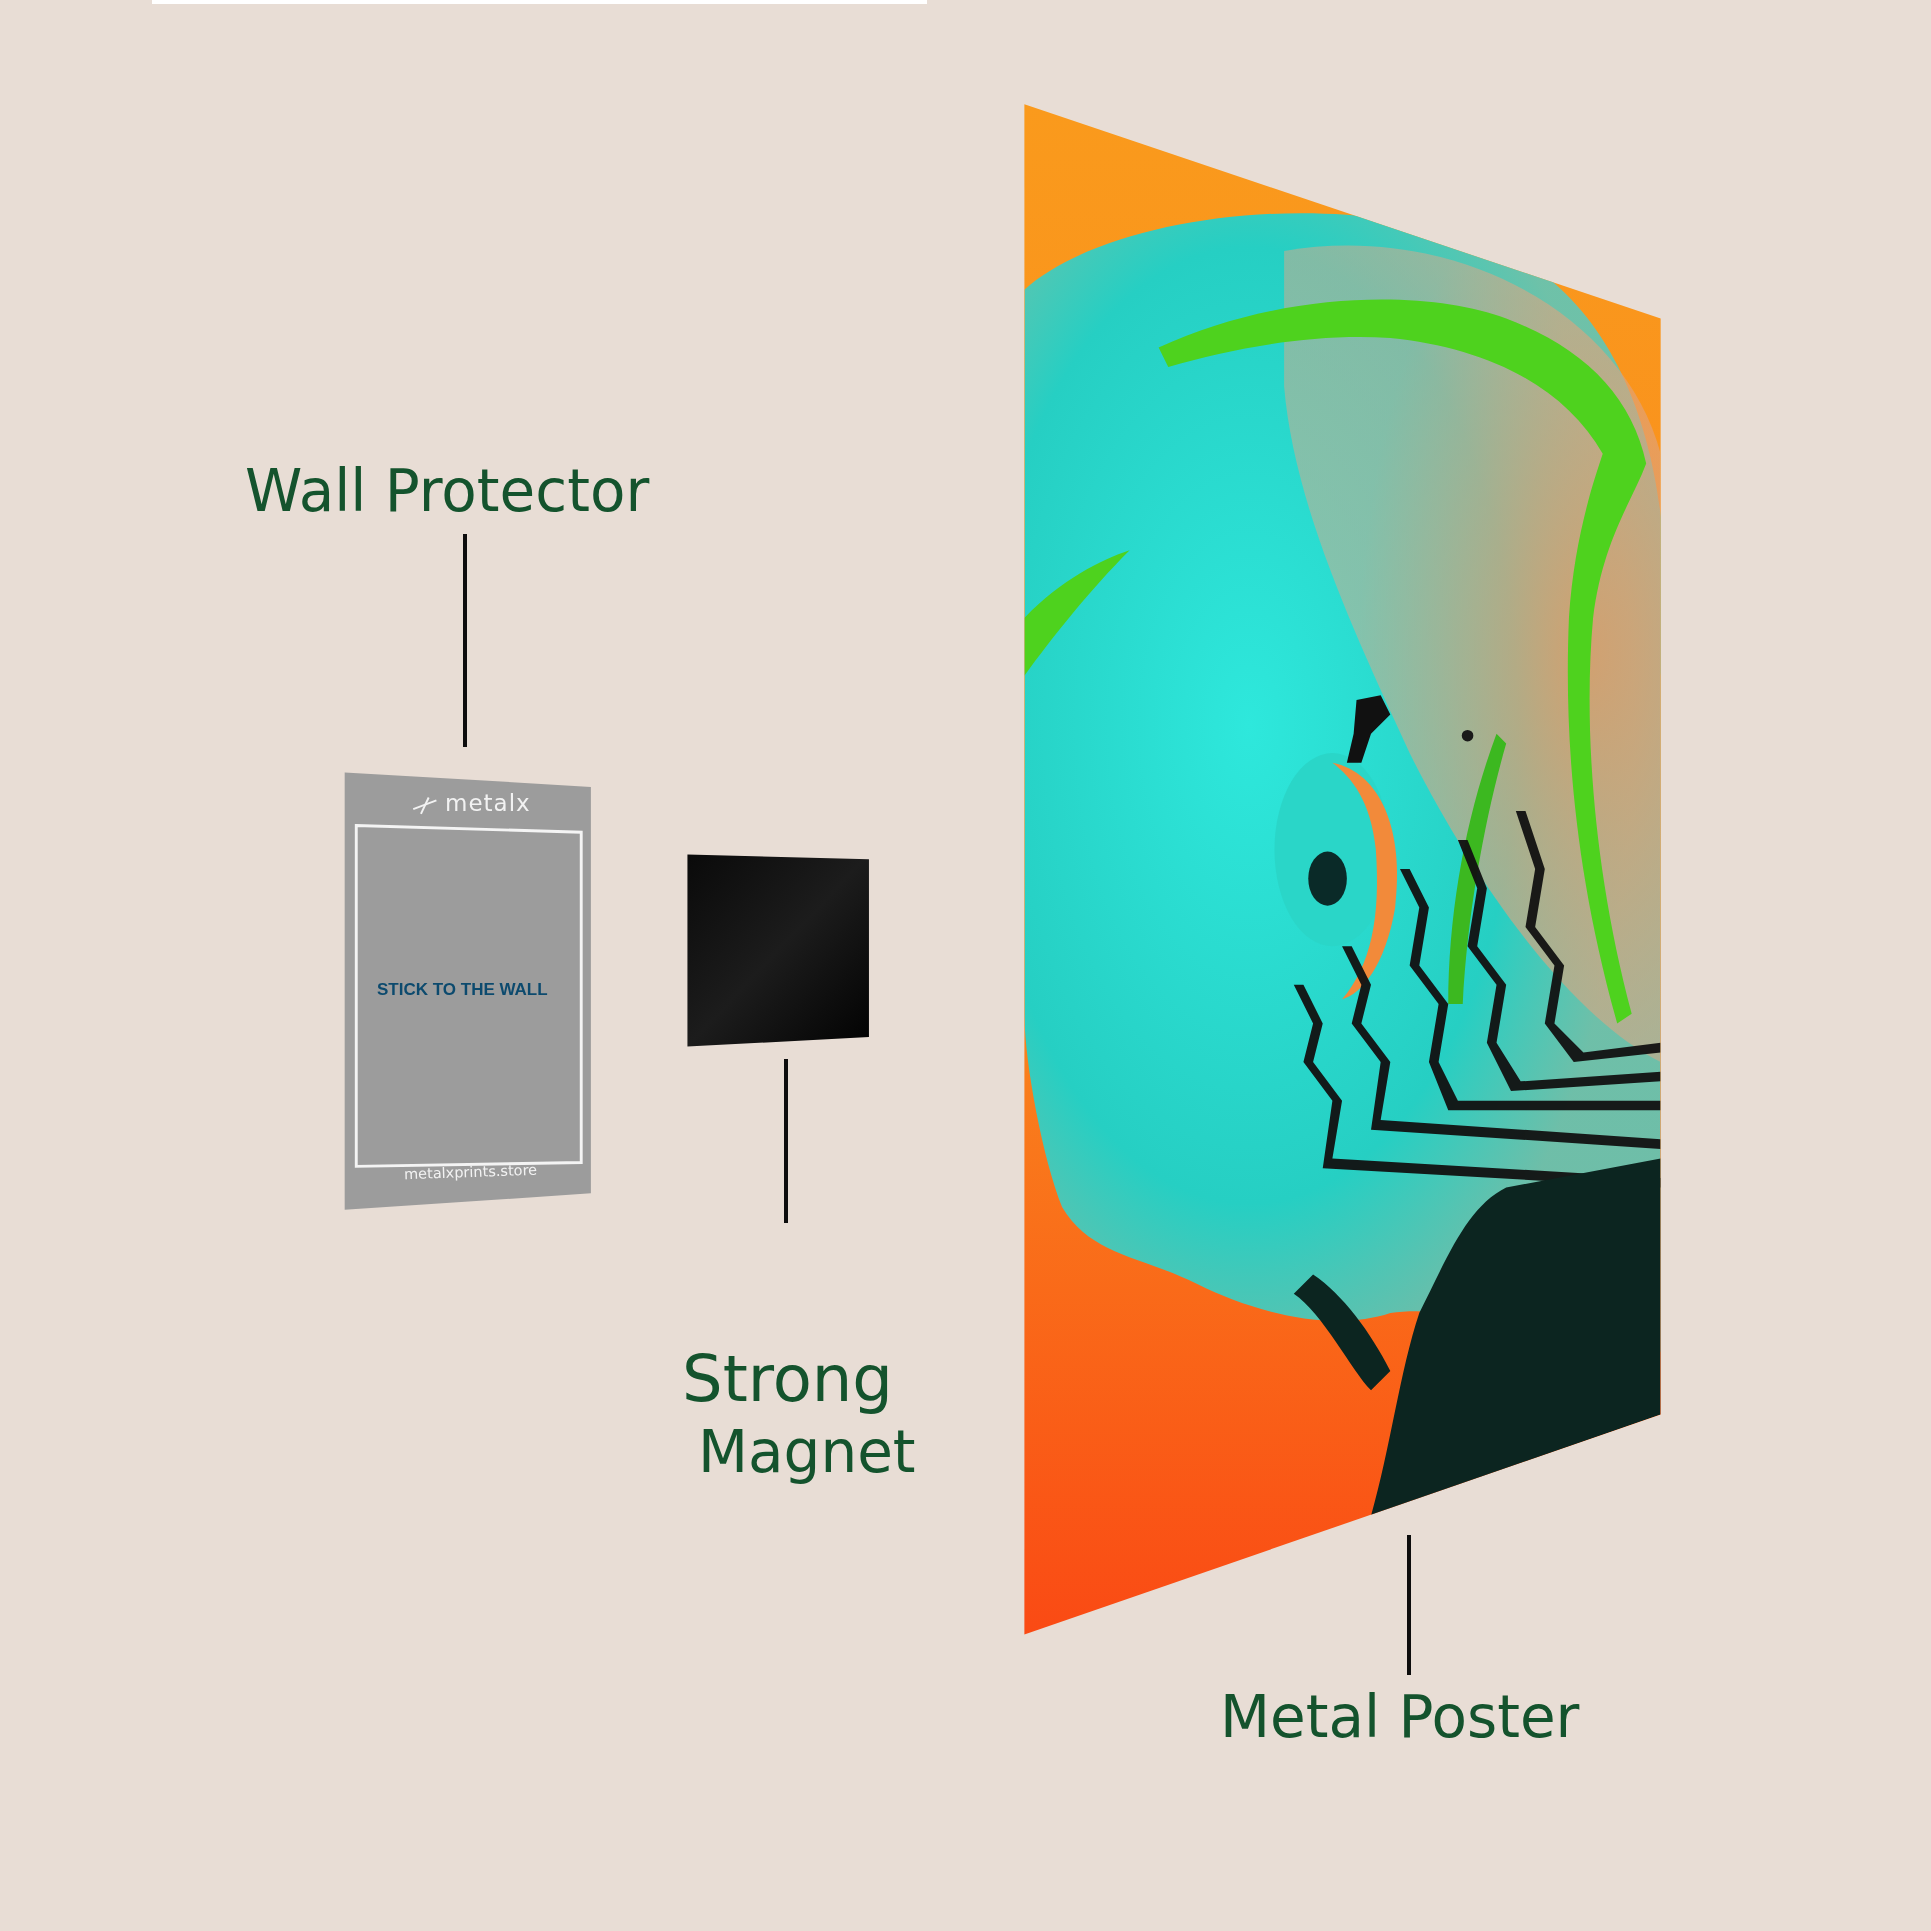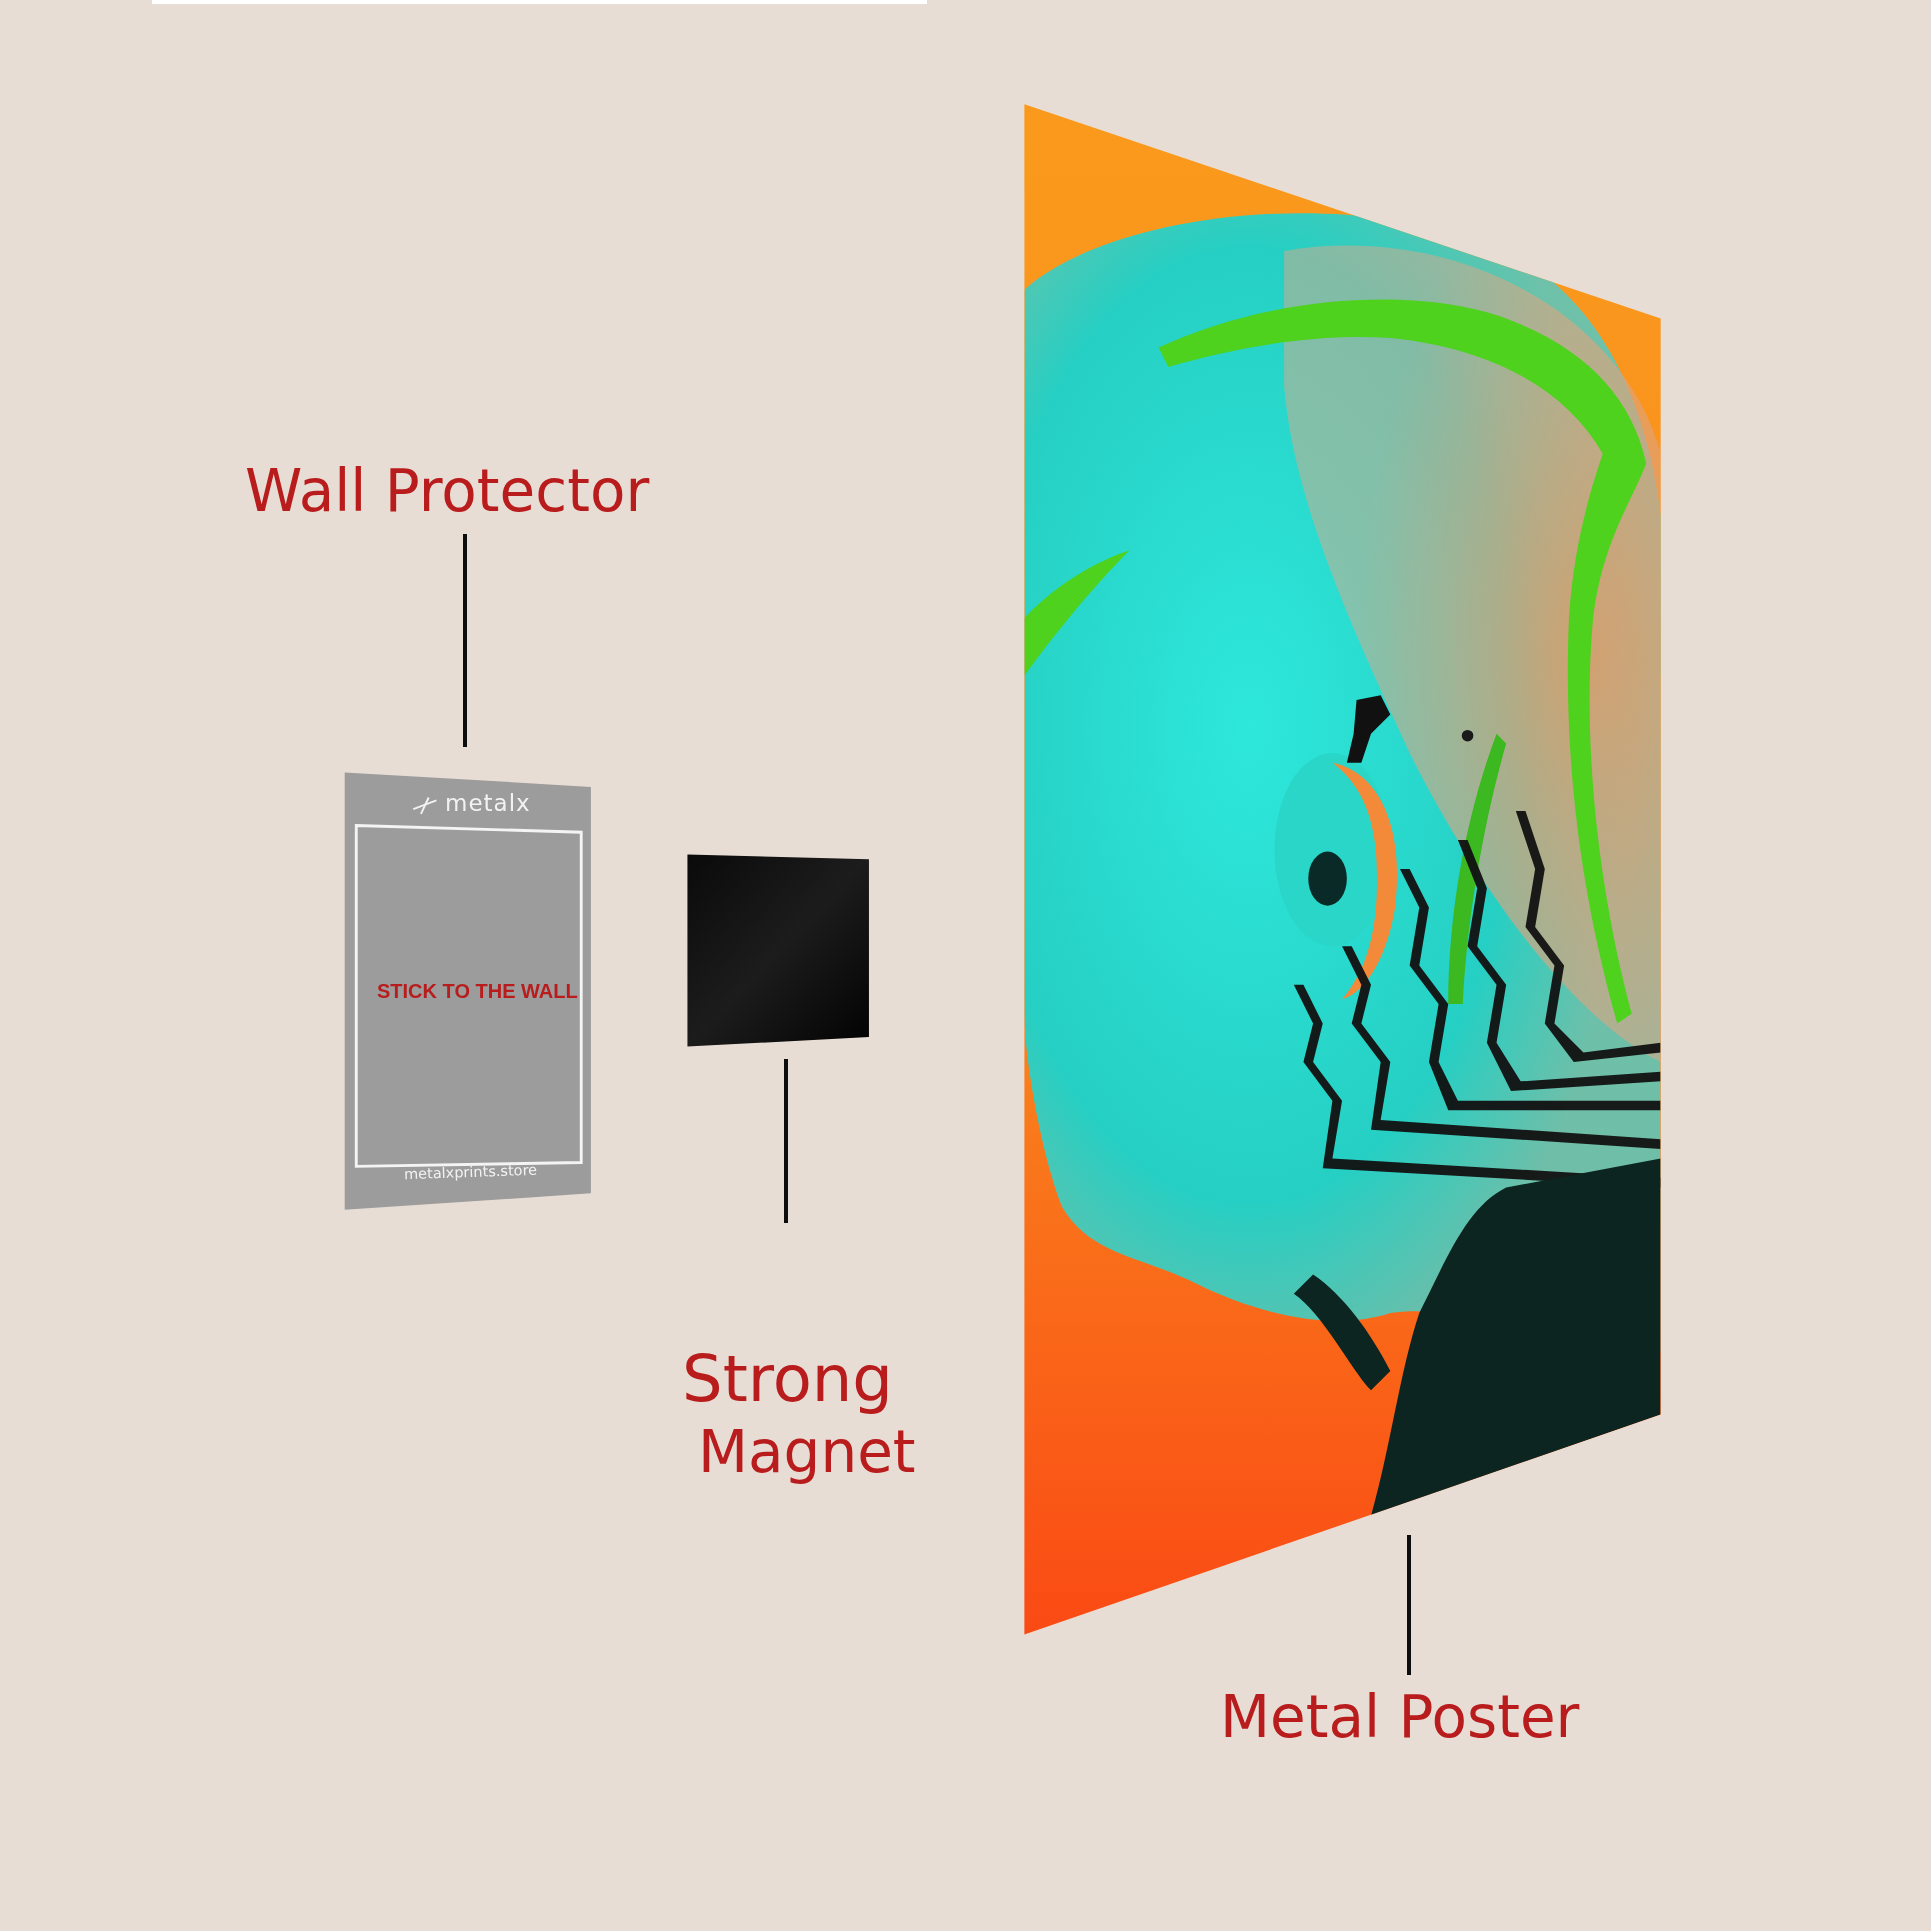--- a/index.html
+++ b/index.html
@@ -1,18 +1,18 @@
 <!DOCTYPE html>
 <html><head>
 <meta charset="utf-8">
 <style>
   html,body{margin:0;padding:0;}
   body{width:1931px;height:1931px;background:#e8ddd5;position:relative;overflow:hidden;font-family:"DejaVu Sans","Liberation Sans",sans-serif;}
   .topbar{position:absolute;left:152px;top:0;width:775px;height:3.9px;background:#ffffff;}
-  .label{position:absolute;color:#b91c1c;font-family:"DejaVu Sans","Liberation Sans",sans-serif;font-weight:400;white-space:nowrap;line-height:1;}
+  .label{position:absolute;color:#14532d;font-family:"DejaVu Sans","Liberation Sans",sans-serif;font-weight:400;white-space:nowrap;line-height:1;}
   .leader{position:absolute;width:3.9px;background:#0d0d0d;}
   svg{position:absolute;left:0;top:0;}
   .wp-brand{position:absolute;font-family:"DejaVu Sans","Liberation Sans",sans-serif;color:#f2f2f2;}
 </style>
 </head>
 <body>
 
 <div class="topbar"></div>
 
 <div class="label" style="left:245px;top:462px;font-size:58px;">Wall Protector</div>
@@ -21,21 +21,21 @@
 <svg width="1931" height="1931" style="pointer-events:none;" viewBox="0 0 2000 2000">
   <polygon points="357,800 612,815 612,1236 357,1253" fill="#9c9c9c"></polygon>
   <polygon points="369,855 602,862 602,1204 369,1208" fill="none" stroke="#f4f4f4" stroke-width="3"></polygon>
 
   <g stroke="#f2f2f2" stroke-width="2" fill="none">
     <line x1="428" y1="838" x2="452" y2="829"></line>
     <line x1="436" y1="843" x2="444" y2="826"></line>
   </g>
 </svg>
 <div class="wp-brand" style="left:445px;top:790px;font-size:23px;letter-spacing:1px;">metalx</div>
-<div style="position:absolute;left:377px;top:980px;font-family:'Liberation Sans',sans-serif;font-weight:700;font-size:20px;color:#b91c1c;white-space:nowrap;">STICK TO THE WALL</div>
+<div style="position:absolute;left:377px;top:980px;font-family:'Liberation Sans',sans-serif;font-weight:700;font-size:17px;color:#0c4a6e;white-space:nowrap;">STICK TO THE WALL</div>
 <div class="wp-brand" style="left:404px;top:1164px;font-size:14.5px;transform:rotate(-2deg);">metalxprints.store</div>
 
 <svg width="1931" height="1931" style="pointer-events:none;" viewBox="0 0 2000 2000">
   <defs>
     <linearGradient id="mg" x1="0" y1="0" x2="1" y2="1">
       <stop offset="0" stop-color="#0a0a0a"></stop>
       <stop offset="0.5" stop-color="#1c1c1c"></stop>
       <stop offset="1" stop-color="#020202"></stop>
     </linearGradient>
   </defs>

